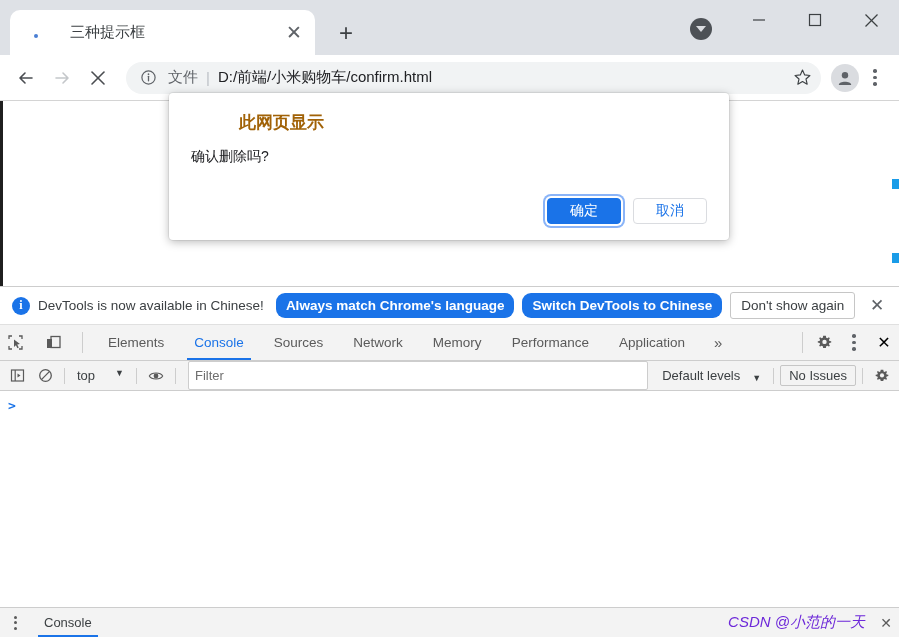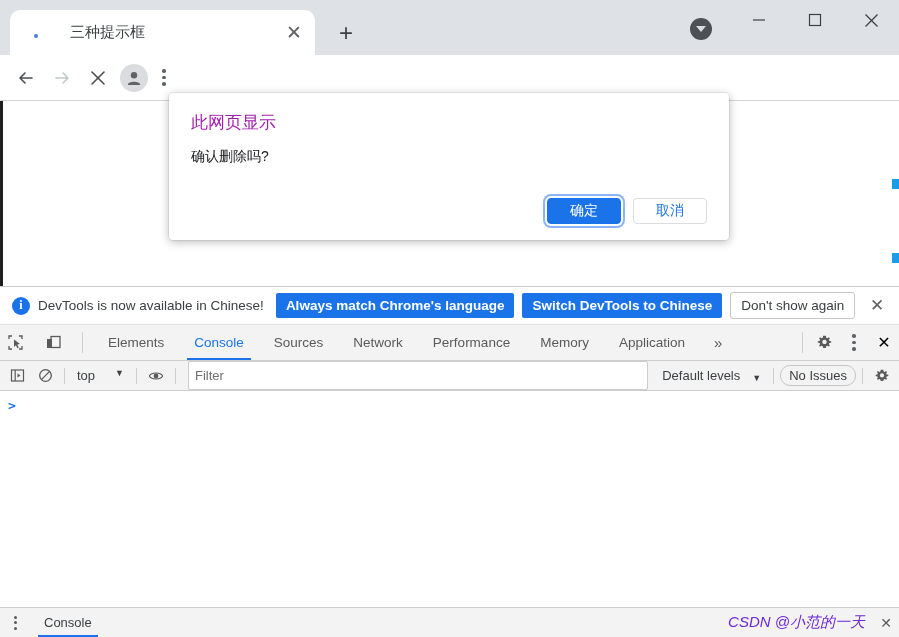--- a/index.html
+++ b/index.html
@@ -204,23 +204,24 @@
     background: #ffffff;
     border-radius: 4px;
     box-shadow: 0 2px 10px rgba(0,0,0,0.28), 0 0 0 1px rgba(0,0,0,0.06);
     padding: 18px 22px 16px 22px;
     z-index: 50;
     display: flex;
     flex-direction: column;
   }
   .jsd-title {
     font-size: 17px;
-    color: #a21caf;
+    color: #a16207;
     margin-bottom: 14px;
-    font-weight: 400;
+    font-weight: 700;
+    margin-left: 48px;
   }
   .jsd-msg {
     font-size: 14px;
     color: #202124;
     margin-bottom: 22px;
   }
   .jsd-actions {
     display: flex;
     justify-content: flex-end;
     gap: 12px;
@@ -281,21 +282,21 @@
     color: #3c4043;
     white-space: nowrap;
     margin-right: 4px;
   }
   .btn-blue {
     background: #1a73e8;
     color: #ffffff;
     font-size: 13.5px;
     font-weight: bold;
     border: none;
-    border-radius: 2px;
+    border-radius: 9px;
     padding: 5px 10px;
     cursor: pointer;
     font-family: inherit;
     white-space: nowrap;
   }
   .btn-plain {
     background: #ffffff;
     color: #3c4043;
     font-size: 13.5px;
     border: 1px solid #c6c6c6;
@@ -395,21 +396,21 @@
   .ct-filter::placeholder { color: #6e6e6e; }
   .ct-levels {
     display: flex; align-items: flex-end; gap: 12px;
     font-size: 13px; color: #3c4043; padding: 0 6px;
     cursor: pointer; white-space: nowrap;
     flex: 0 0 auto;
   }
   .ct-issues {
     font-size: 13px; color: #3c4043;
     border: 1px solid #c6c6c6;
-    border-radius: 10px;
+    border-radius: 2px;
     padding: 2px 8px;
     background: #f3f3f3;
     cursor: pointer;
     white-space: nowrap;
     flex: 0 0 auto;
   }
   .ct-sep { width: 1px; height: 16px; background: #cdcdcd; margin: 0 4px; flex: 0 0 auto; }
 
   .console-body {
     flex: 1 1 auto;
@@ -528,20 +529,37 @@
         <path d="M4 10 H15 M11 5 L16 10 L11 15" fill="none" stroke="#c4c7ca" stroke-width="1.6" stroke-linecap="round" stroke-linejoin="round"></path>
       </svg>
     </div>
     <div class="navbtn">
       <svg class="icon-svg" width="18" height="18" viewBox="0 0 18 18">
         <line x1="3" y1="3" x2="15" y2="15" stroke="#4a4d51" stroke-width="1.6" stroke-linecap="round"></line>
         <line x1="15" y1="3" x2="3" y2="15" stroke="#4a4d51" stroke-width="1.6" stroke-linecap="round"></line>
       </svg>
     </div>
 
+    <div class="omnibox">
+      <span class="omni-info">
+        <svg class="icon-svg" width="17" height="17" viewBox="0 0 17 17">
+          <circle cx="8.5" cy="8.5" r="6.6" fill="none" stroke="#5f6368" stroke-width="1.2"></circle>
+          <line x1="8.5" y1="7.3" x2="8.5" y2="11.8" stroke="#5f6368" stroke-width="1.3" stroke-linecap="round"></line>
+          <circle cx="8.5" cy="5.2" r="0.85" fill="#5f6368"></circle>
+        </svg>
+      </span>
+      <span class="omni-scheme">文件</span>
+      <span class="omni-sep">|</span>
+      <span class="omni-url">D:/前端/小米购物车/confirm.html</span>
+      <span class="omni-star">
+        <svg class="icon-svg" width="19" height="19" viewBox="0 0 20 20">
+          <path d="M10 2.2 L12.3 7.3 L17.8 7.9 L13.7 11.6 L14.9 17 L10 14.2 L5.1 17 L6.3 11.6 L2.2 7.9 L7.7 7.3 Z" fill="none" stroke="#3c4043" stroke-width="1.2" stroke-linejoin="round"></path>
+        </svg>
+      </span>
+    </div>
 
     <div class="avatar">
       <svg class="icon-svg" width="18" height="18" viewBox="0 0 18 18">
         <circle cx="9" cy="6.2" r="3.2" fill="#5f6368"></circle>
         <path d="M2.8 16 C2.8 11.8 15.2 11.8 15.2 16 Z" fill="#5f6368"></path>
       </svg>
     </div>
     <div class="kebab">
       <i></i>
         <i></i>
@@ -587,22 +605,22 @@
           <rect x="6" y="2.5" width="9" height="11" fill="none" stroke="#5a5a5a" stroke-width="1.3"></rect>
           <rect x="2" y="5" width="5" height="9" fill="#5a5a5a"></rect>
         </svg>
       </div>
       <div class="dt-vdiv"></div>
 
       <div class="dt-tab">Elements</div>
       <div class="dt-tab active">Console</div>
       <div class="dt-tab">Sources</div>
       <div class="dt-tab">Network</div>
+      <div class="dt-tab">Memory</div>
       <div class="dt-tab">Performance</div>
-      <div class="dt-tab">Memory</div>
       <div class="dt-tab">Application</div>
       <div class="dt-more">»</div>
 
       <div class="dt-right">
         <div class="dt-vdiv"></div>
         <div class="dt-icbtn">
           <svg class="icon-svg" width="17" height="17" viewBox="0 0 20 20">
             <path d="M10 2.2 L11.6 2.2 L12 4.3 L13.4 4.9 L15.2 3.8 L16.3 4.9 L15.2 6.7 L15.8 8.1 L17.9 8.5 L17.9 10.1 L15.8 10.5 L15.2 11.9 L16.3 13.7 L15.2 14.8 L13.4 13.7 L12 14.3 L11.6 16.4 L10 16.4 L8.4 16.4 L8 14.3 L6.6 13.7 L4.8 14.8 L3.7 13.7 L4.8 11.9 L4.2 10.5 L2.1 10.1 L2.1 8.5 L4.2 8.1 L4.8 6.7 L3.7 4.9 L4.8 3.8 L6.6 4.9 L8 4.3 L8.4 2.2 Z" fill="#5a5a5a"></path>
             <circle cx="10" cy="9.3" r="2.6" fill="#f3f3f3"></circle>
           </svg>

